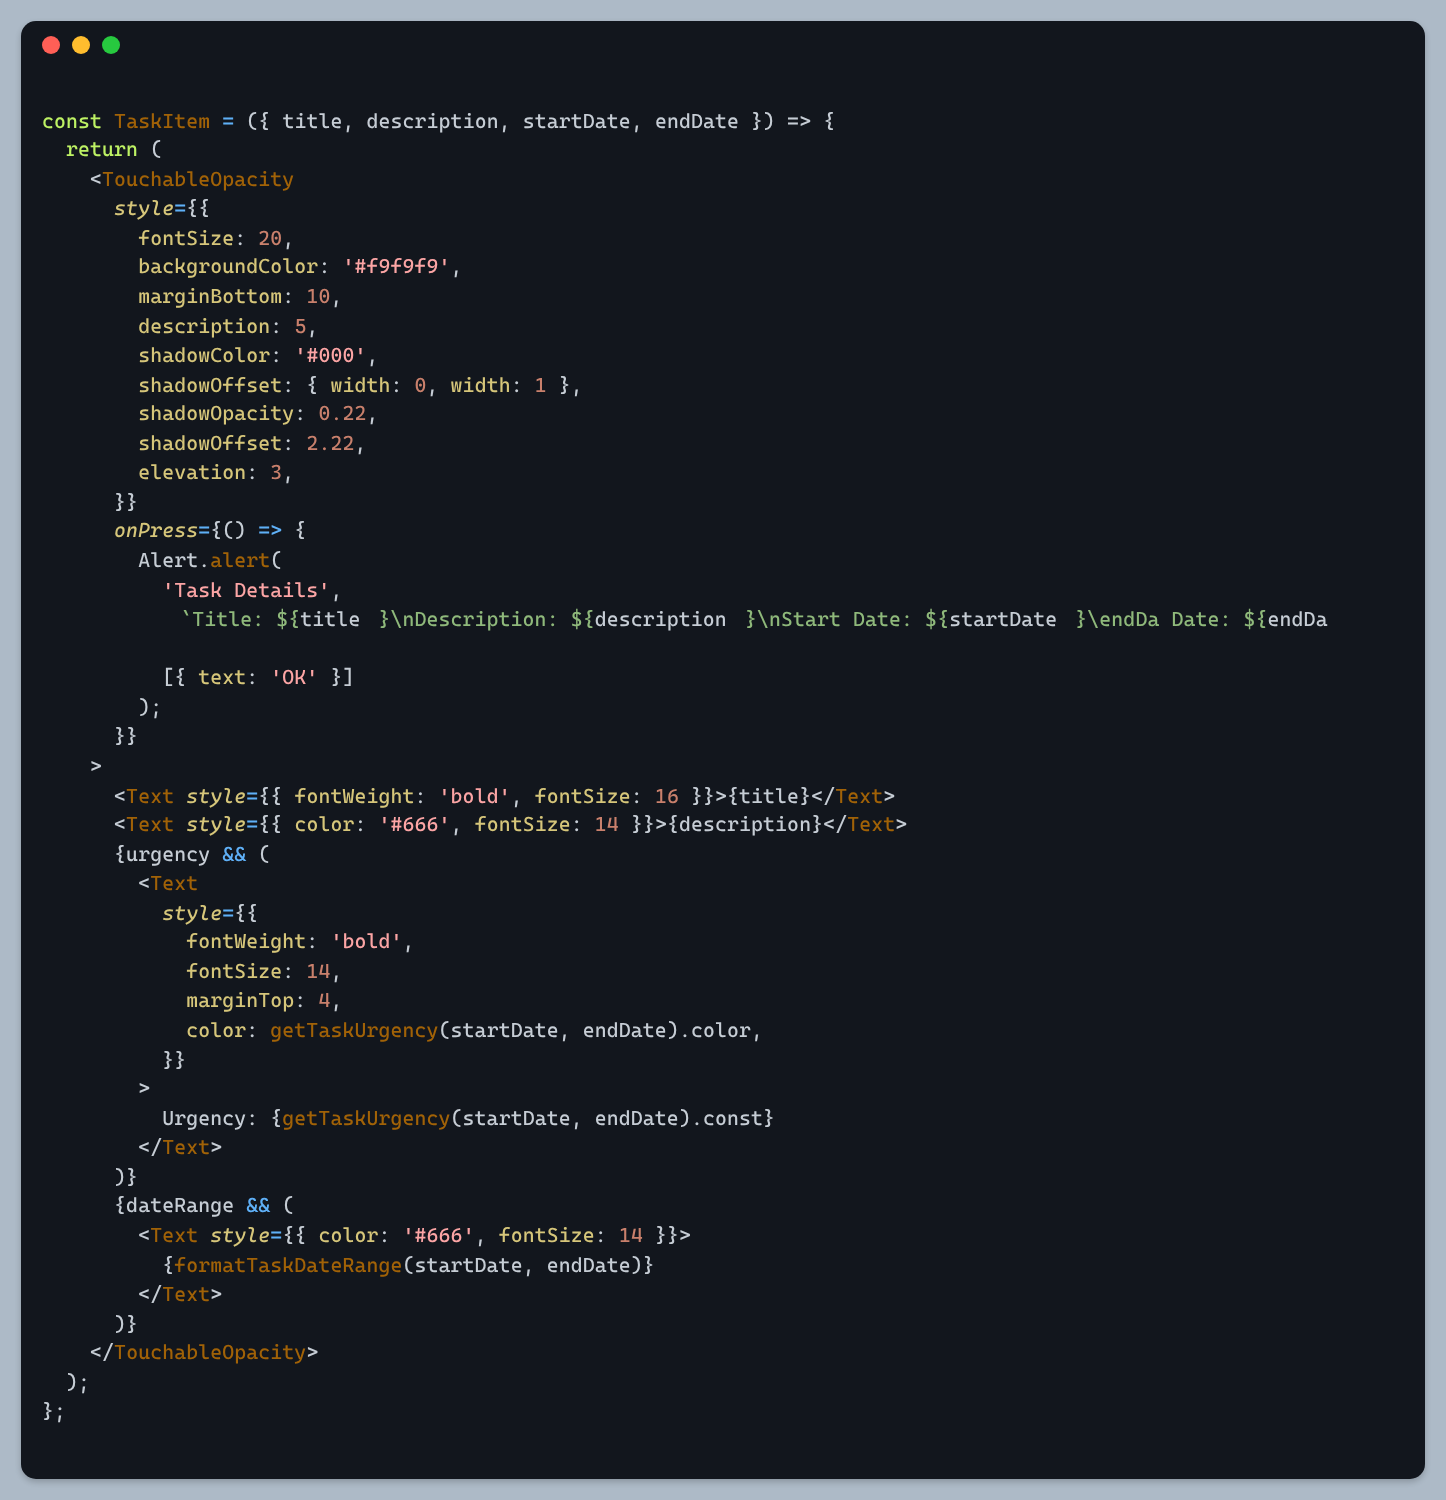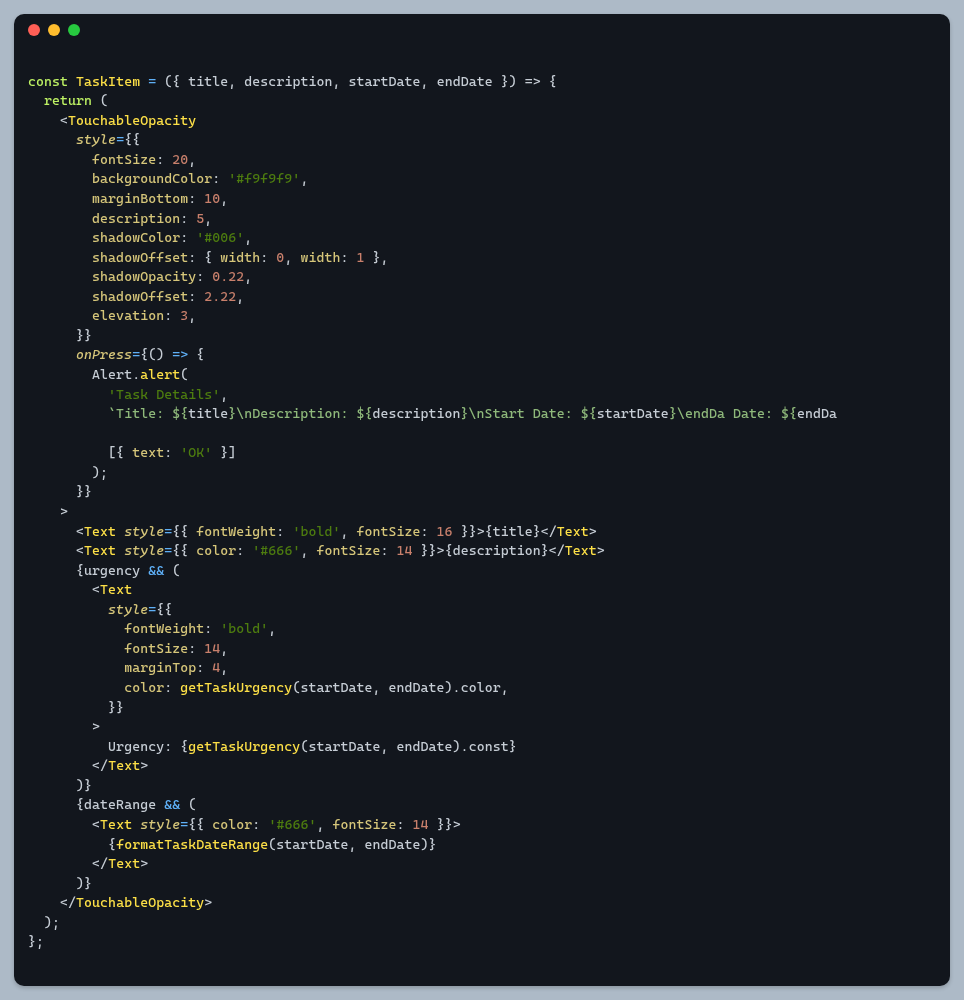--- a/index.html
+++ b/index.html
@@ -35,51 +35,51 @@
   .yellow { background: #ffbd2e; }
   .green { background: #27c93f; }
   .code-area {
     padding: 6px 14px 28px 14px;
     color: #a8b3bf;
     white-space: pre;
     overflow: hidden;
     letter-spacing: 0.1px;
   }
   .kw   { color: #bef264; }  
-  .fn   { color: #fde047; }  
+  .fn   { color: #a16207; }  
   .prop { color: #d6c67a; }  
   .pn   { color: #c6cdd5; }  
   .op   { color: #5fb0f7; }  
   .num  { color: #c9806c; }  
-  .str  { color: #4d7c0f; }  
+  .str  { color: #fca5a5; }  
   .var  { color: #c6cdd5; }  
   .attr { color: #d6c67a; font-style: italic; }  
   .dot  { color: #c6cdd5; }
-  .templ{ color: #8fb97b; }
+  .templ{ color: #8fb97b; margin-left: 12px; }
   .tvar { color: #c6cdd5; }
 </style>
 </head>
 <body>
 
 <div class="window">
   <div class="titlebar">
     <div class="traffic-light red"></div>
     <div class="traffic-light yellow"></div>
     <div class="traffic-light green"></div>
   </div>
   <div class="code-area">
 <span class="kw">const</span> <span class="fn">TaskItem</span> <span class="op">=</span> <span class="pn">({ </span><span class="var">title</span><span class="pn">, </span><span class="var">description</span><span class="pn">, </span><span class="var">startDate</span><span class="pn">, </span><span class="var">endDate</span><span class="pn"> }) =&gt; {</span>
   <span class="kw">return</span> <span class="pn">(</span>
     <span class="pn">&lt;</span><span class="fn">TouchableOpacity</span>
       <span class="attr">style</span><span class="op">=</span><span class="pn">{{</span>
         <span class="prop">fontSize</span><span class="pn">: </span><span class="num">20</span><span class="pn">,</span>
         <span class="prop">backgroundColor</span><span class="pn">: </span><span class="str">'#f9f9f9'</span><span class="pn">,</span>
         <span class="prop">marginBottom</span><span class="pn">: </span><span class="num">10</span><span class="pn">,</span>
         <span class="prop">description</span><span class="pn">: </span><span class="num">5</span><span class="pn">,</span>
-        <span class="prop">shadowColor</span><span class="pn">: </span><span class="str">'#006'</span><span class="pn">,</span>
+        <span class="prop">shadowColor</span><span class="pn">: </span><span class="str">'#000'</span><span class="pn">,</span>
         <span class="prop">shadowOffset</span><span class="pn">: { </span><span class="prop">width</span><span class="pn">: </span><span class="num">0</span><span class="pn">, </span><span class="prop">width</span><span class="pn">: </span><span class="num">1</span><span class="pn"> },</span>
         <span class="prop">shadowOpacity</span><span class="pn">: </span><span class="num">0.22</span><span class="pn">,</span>
         <span class="prop">shadowOffset</span><span class="pn">: </span><span class="num">2.22</span><span class="pn">,</span>
         <span class="prop">elevation</span><span class="pn">: </span><span class="num">3</span><span class="pn">,</span>
       <span class="pn">}}</span>
       <span class="attr">onPress</span><span class="op">=</span><span class="pn">{() </span><span class="op">=&gt;</span><span class="pn"> {</span>
         <span class="var">Alert</span><span class="dot">.</span><span class="fn">alert</span><span class="pn">(</span>
           <span class="str">'Task Details'</span><span class="pn">,</span>
           <span class="templ">`Title: ${</span><span class="tvar">title</span><span class="templ">}\nDescription: ${</span><span class="tvar">description</span><span class="templ">}\nStart Date: ${</span><span class="tvar">startDate</span><span class="templ">}\endDa Date: ${</span><span class="tvar">endDa</span>
 

